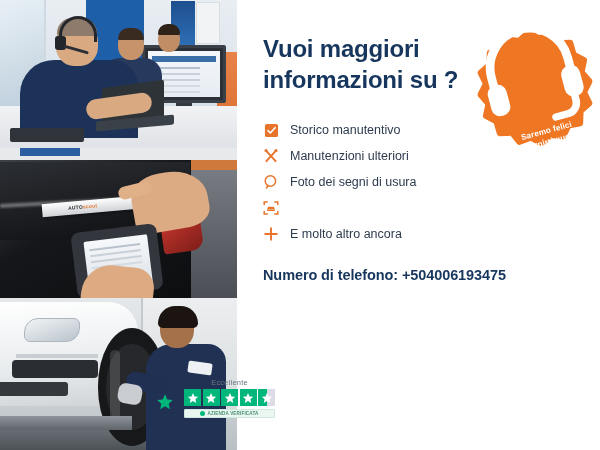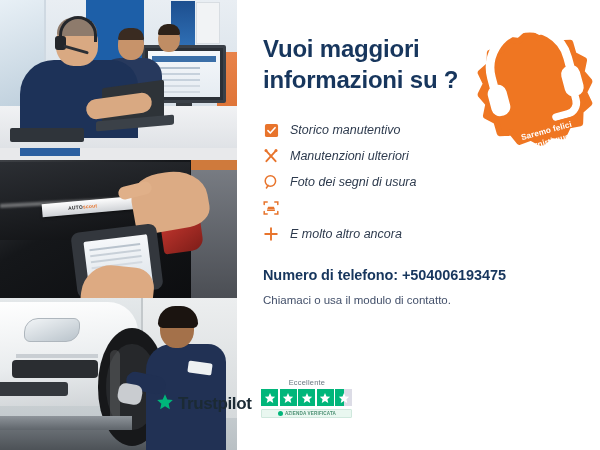--- a/index.html
+++ b/index.html
@@ -320,21 +320,20 @@
 
   .features {
     margin-top: 22px;
     list-style: none;
   }
   .feature {
     display: flex;
     align-items: center;
     height: 26px;
     gap: 11px;
-    font-style: italic;
   }
   .f-icon {
     width: 16px; height: 16px;
     flex: 0 0 16px;
     display: flex; align-items: center; justify-content: center;
     color: #e8742c;
   }
   .f-label {
     font-size: 12.5px;
     color: #2e3b4e;
@@ -583,21 +582,20 @@
             </g>
           </svg>
         </span>
         <span class="f-label">E molto altro ancora</span>
       </li>
     </ul>
 
     <div class="phone">Numero di telefono: +504006193475</div>
 
     <div class="contact-lines">
-      <div>Chiamaci o usa il modulo di contatto.</div>
     </div>
   </div>
 
   <div class="badge">
     <svg viewBox="0 0 120 120">
       <path d="M60 2
                L70.5 9.5 L83 6.5 L89.5 17 L102 18 L104 30.5 L114 37.5 L110 49.5
                L117 60 L110 70.5 L114 82.5 L104 89.5 L102 102 L89.5 103 L83 113.5
                L70.5 110.5 L60 118 L49.5 110.5 L37 113.5 L30.5 103 L18 102
                L16 89.5 L6 82.5 L10 70.5 L3 60 L10 49.5 L6 37.5 L16 30.5
@@ -621,21 +619,20 @@
     </div>
   </div>
 
   <div class="trust">
     <div class="tp-logo">
       <span>
         <svg width="18" height="18" viewBox="0 0 24 24">
           <path d="M12 1.8 L15.1 8.7 L22.4 9.4 L16.9 14.3 L18.5 21.5 L12 17.7 L5.5 21.5 L7.1 14.3 L1.6 9.4 L8.9 8.7 Z" fill="#00b67a"></path>
         </svg>
       </span>
-      <span class="tp-word">Trustpilot</span>
     </div>
 
     <div class="tp-rating">
       <div class="tp-excellent">Eccellente</div>
       <div class="tp-stars">
         <span class="tp-star">
           <svg width="12" height="12" viewBox="0 0 24 24">
               <path d="M12 2 L15 8.9 L22.4 9.6 L16.8 14.5 L18.5 21.8 L12 17.9 L5.5 21.8 L7.2 14.5 L1.6 9.6 L9 8.9 Z" fill="#fff"></path>
             </svg>
         </span>

